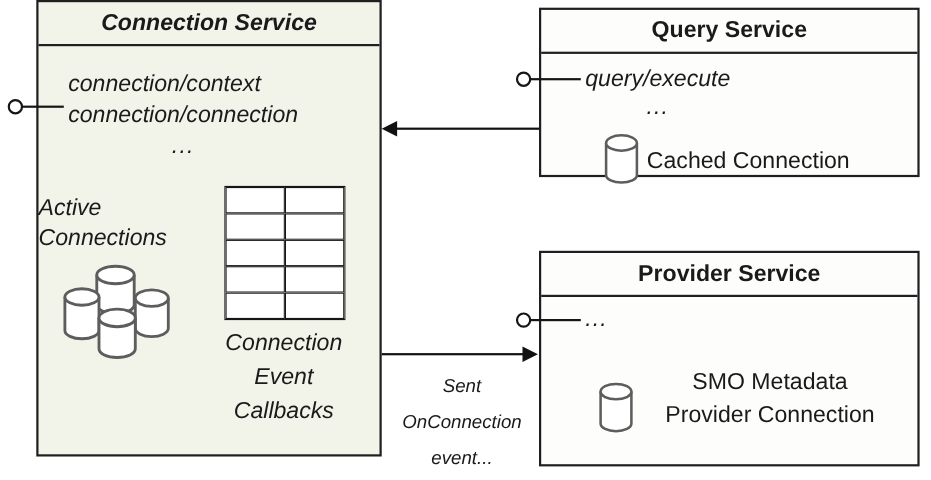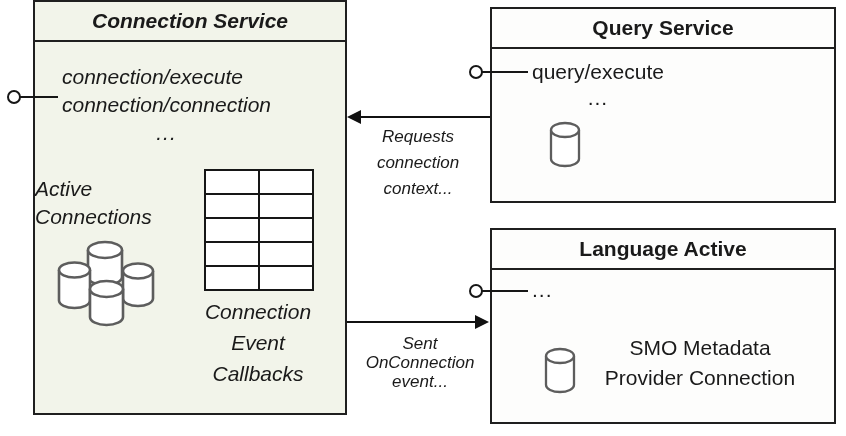--- a/index.html
+++ b/index.html
@@ -3,31 +3,31 @@
 <meta charset="utf-8">
 <style>
   html,body{margin:0;padding:0;background:#fff;}
   .canvas{
     position:relative;width:846px;height:436px;background:#fff;overflow:hidden;
     font-family:"Liberation Sans","DejaVu Sans",sans-serif;color:var(--text,#1a1a1a);
   }
   
   .svc{position:absolute;border:2px solid var(--border,#1f1f1f);box-sizing:border-box;}
   .svc-conn{left:33px;top:0;width:314px;height:415px;background:var(--connection_fill,#f2f4ea);font-style:italic;}
-  .svc-query{left:490px;top:7px;width:346px;height:196px;background:var(--service_fill,#fdfdfc);}
+  .svc-query{left:490px;top:7px;width:346px;height:154px;background:var(--service_fill,#fdfdfc);}
   .svc-lang{left:490px;top:228px;width:346px;height:196px;background:var(--service_fill,#fdfdfc);}
   .svc-title{
     position:absolute;left:0;top:0;width:100%;height:38px;line-height:38px;
     border-bottom:2px solid var(--border,#1f1f1f);text-align:center;
     font-size:21px;font-weight:bold;box-sizing:content-box;
   }
   
   .methods{position:absolute;font-size:21px;line-height:28px;white-space:nowrap;}
   .methods .dots{text-align:center;letter-spacing:1px;}
-  .methods-q{line-height:26px;}
+  .methods-q{line-height:26px;font-style:italic;}
   
   .active-label{position:absolute;left:0;top:173px;width:144px;text-align:left;font-size:21px;line-height:28px;}
   .cyl-cluster{position:absolute;left:22px;top:235px;}
   .cb-table{
     position:absolute;left:169px;top:167px;width:110px;height:122px;
     display:grid;grid-template-columns:1fr 1fr;grid-template-rows:repeat(5,1fr);
     border:1px solid #161616;background:var(--connection_fill,#f2f4ea);box-sizing:border-box;
   }
   .cb-cell{border:1px solid #161616;background:#fff;}
   .callback-label{position:absolute;left:158px;top:294px;width:130px;text-align:center;font-size:21px;line-height:31px;}
@@ -47,32 +47,32 @@
   .arrow-head-left{
     position:absolute;width:0;height:0;z-index:2;
     border-top:7px solid transparent;border-bottom:7px solid transparent;border-right:14px solid #111;
   }
   .arrow-head-right{
     position:absolute;width:0;height:0;z-index:2;
     border-top:7px solid transparent;border-bottom:7px solid transparent;border-left:14px solid #111;
   }
   .arrow-label{position:absolute;font-style:italic;font-size:17px;text-align:center;z-index:2;}
   .arrow-label-a{left:357px;top:124px;width:122px;line-height:26px;}
-  .arrow-label-b{left:353px;top:334px;width:134px;line-height:19px;}
+  .arrow-label-b{left:353px;top:334px;width:134px;line-height:33px;}
   .cyl-stroke{fill:#fff;stroke:var(--cylinder_stroke,#5d5d5d);}
 </style>
 </head>
 <body>
 
 <div class="canvas">
 
   <div class="svc svc-conn">
     <div class="svc-title">Connection Service</div>
     <div class="methods" style="left:27px;top:61px;">
-      <div>connection/execute</div>
+      <div>connection/context</div>
       <div>connection/connection</div>
       <div class="dots">...</div>
     </div>
     <div class="active-label">Active Connections</div>
 
     <svg class="cyl-cluster" width="100" height="100" viewBox="0 0 100 100">
 
       <g class="cyl-stroke" stroke-width="2.6">
         <path d="M 31 13 L 31 40 A 17 8 0 0 0 65 40 L 65 13"></path>
         <ellipse cx="48" cy="13" rx="17" ry="8"></ellipse>
@@ -114,24 +114,25 @@
     <div class="methods methods-q" style="left:40px;top:50px;">
       <div>query/execute</div>
       <div class="dots">...</div>
     </div>
     <svg class="cyl-small" style="left:57px;top:112px;" width="32" height="48" viewBox="0 0 32 48">
       <g class="cyl-stroke" stroke-width="2.3">
         <path d="M 2 9 L 2 38 A 14 7 0 0 0 30 38 L 30 9"></path>
         <ellipse cx="16" cy="9" rx="14" ry="7"></ellipse>
       </g>
     </svg>
+    <div class="cache-label cache-label-q">Cached Connection</div>
   </div>
 
   <div class="svc svc-lang">
-    <div class="svc-title">Language Active</div>
+    <div class="svc-title">Provider Service</div>
     <div class="methods methods-q" style="left:40px;top:47px;">
       <div class="dots">...</div>
     </div>
     <svg class="cyl-small" style="left:52px;top:117px;" width="32" height="48" viewBox="0 0 32 48">
       <g class="cyl-stroke" stroke-width="2.3">
         <path d="M 2 9 L 2 38 A 14 7 0 0 0 30 38 L 30 9"></path>
         <ellipse cx="16" cy="9" rx="14" ry="7"></ellipse>
       </g>
     </svg>
     <div class="cache-label cache-label-l">SMO Metadata Provider Connection</div>
@@ -141,19 +142,18 @@
   <div class="lolli-line" style="left:20px;top:96px;width:38px;"></div>
 
   <div class="lolli-circle" style="left:469px;top:65px;"></div>
   <div class="lolli-line" style="left:482px;top:71px;width:46px;"></div>
 
   <div class="lolli-circle" style="left:469px;top:284px;"></div>
   <div class="lolli-line" style="left:482px;top:290px;width:46px;"></div>
 
   <div class="arrow-line" style="left:358px;top:116px;width:132px;"></div>
   <div class="arrow-head-left" style="left:347px;top:110px;"></div>
-  <div class="arrow-label arrow-label-a">Requests connection context...</div>
 
   <div class="arrow-line" style="left:347px;top:321px;width:130px;"></div>
   <div class="arrow-head-right" style="left:475px;top:315px;"></div>
   <div class="arrow-label arrow-label-b">Sent OnConnection event...</div>
 
 </div>
 
 </body></html>

